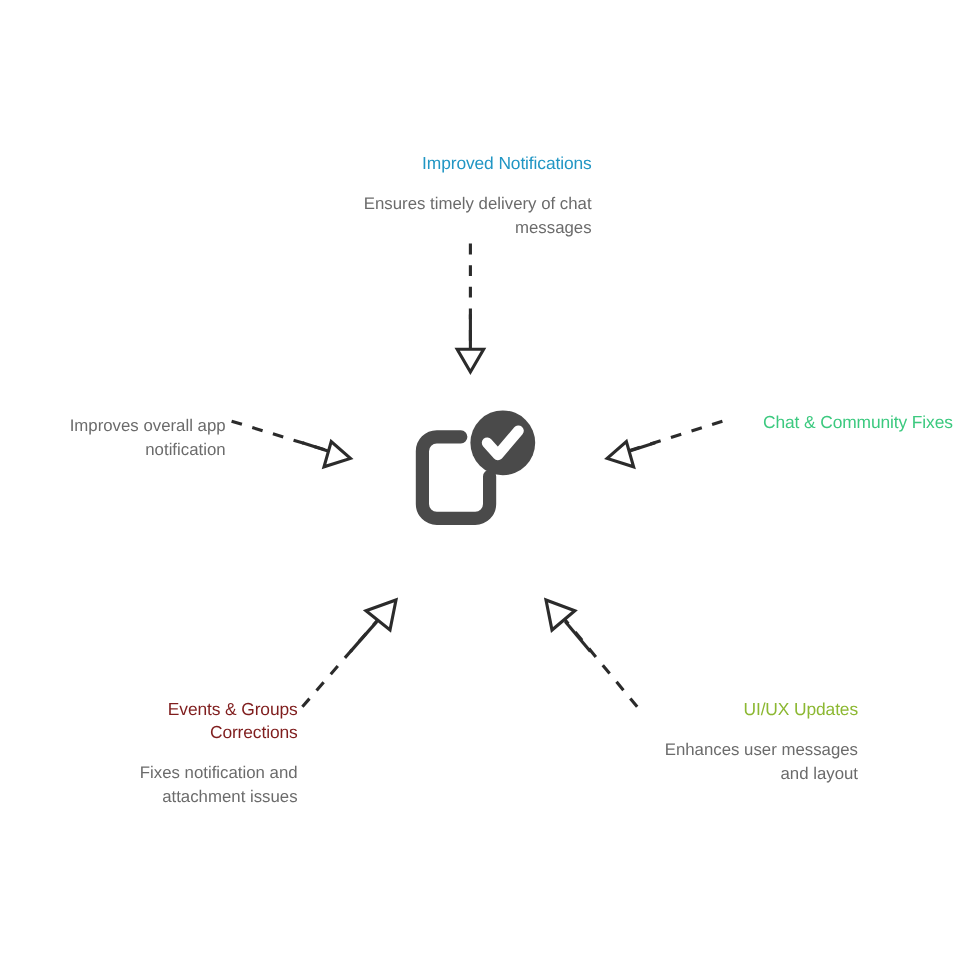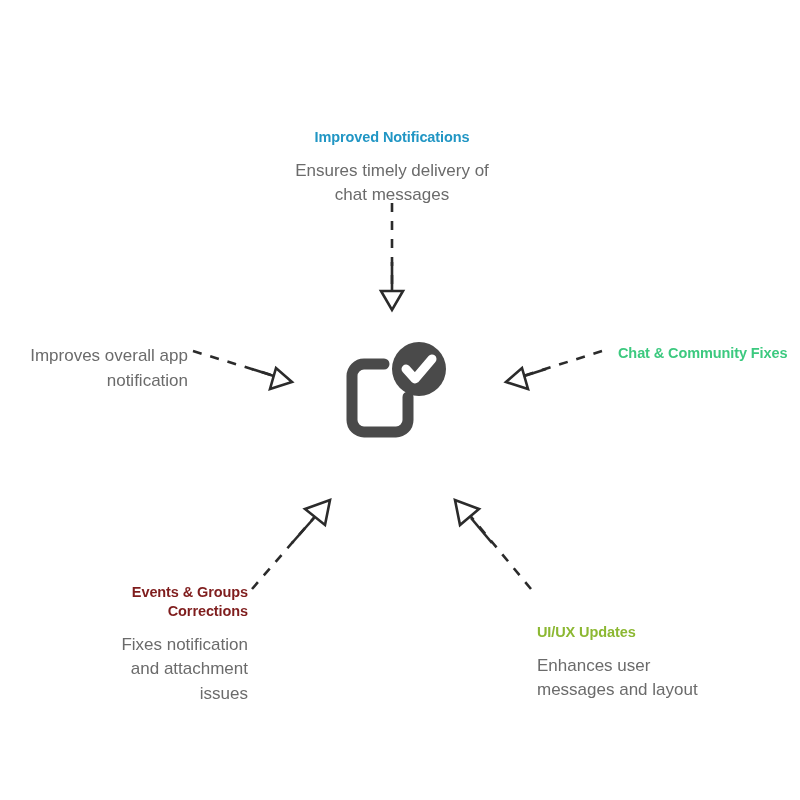--- a/index.html
+++ b/index.html
@@ -41,30 +41,32 @@
     width: 110px;
     height: 110px;
   }
 
   
   .node {
     position: absolute;
   }
   .node-title {
     font-size: 14.5px;
-    font-weight: bold;
+    font-weight: normal;
     line-height: 1.3;
     margin: 0 0 12px 0;
     letter-spacing: -0.1px;
+    text-align: right;
   }
   .node-desc {
-    font-size: 17px;
+    font-size: 14px;
     color: #6b6b6b;
     line-height: 1.45;
     margin: 0;
+    text-align: right;
   }
 
   #node-improved-notifications {
     left: 291px;
     top: 128px;
     width: 202px;
     text-align: center;
   }
   #node-technical-updates {
     left: 18px;
@@ -82,21 +84,20 @@
     left: 96px;
     top: 583px;
     width: 152px;
     text-align: right;
   }
   #node-uiux-updates {
     left: 537px;
     top: 583px;
     width: 178px;
     text-align: left;
-    margin-top: 40px;
   }
 </style>
 </head>
 <body>
 
 <div id="diagram-canvas">
 
   <svg id="arrow-layer" viewBox="0 0 800 800">
 
     <g>

